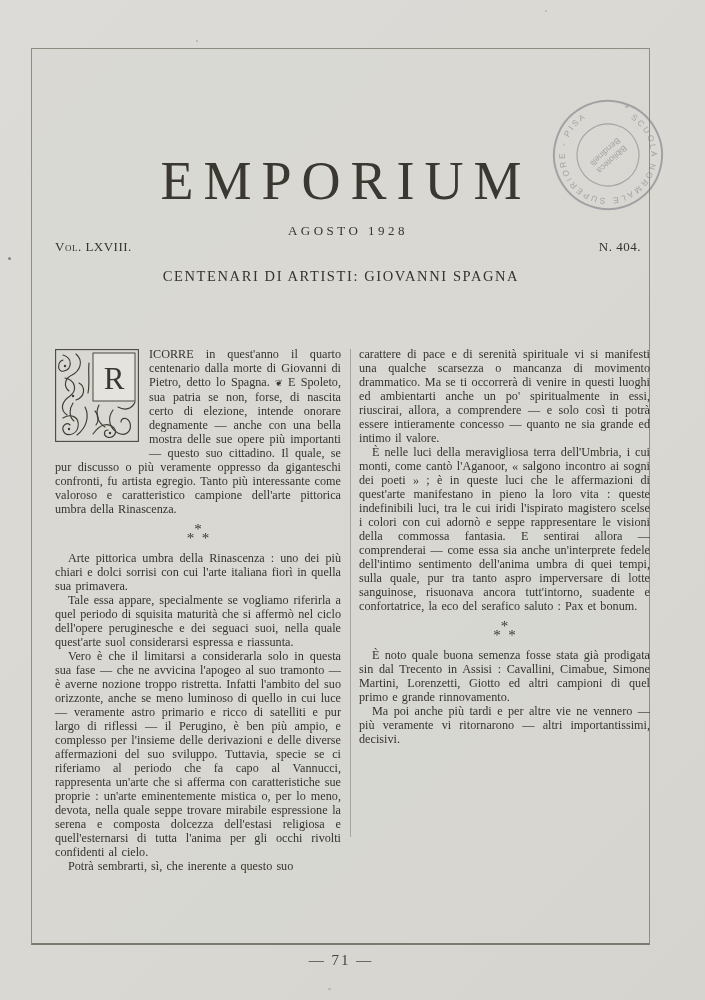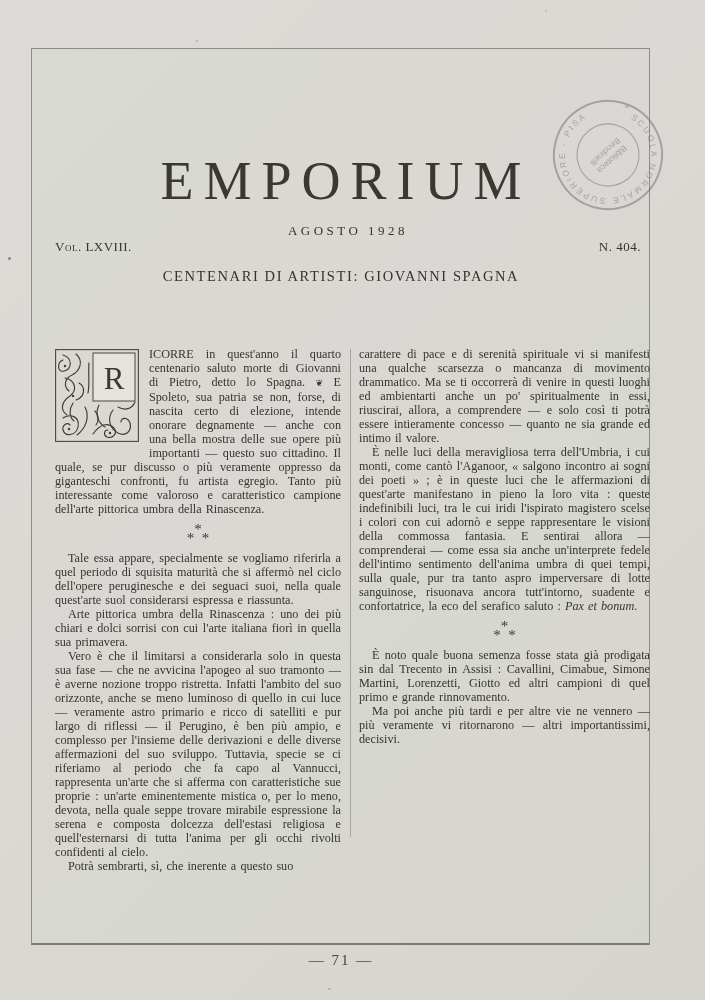--- a/index.html
+++ b/index.html
@@ -24,21 +24,21 @@
   .col-left{width:286px;}
   .col-divider{width:1px;background:#a7a59a;margin:2px 8px 36px 9px;}
   .col-right{flex:1;}
   .bodytext p{margin:0;font-size:12.2px;line-height:14px;text-align:justify;
               word-spacing:0.09em;}
   p.indent{text-indent:13px;}
   .asterism{text-align:center;font-size:15px;line-height:9px;margin:9px 0 8px 0;
             color:#3a3830;}
   .asterism .ast-b{white-space:pre;}
   .initial-float{float:left;width:84px;height:93px;margin:2px 10px 6px 0;}
-  .ital{font-style:italic;}
+  .ital{}
   .orn-glyph{font-family:"DejaVu Sans",sans-serif;font-size:9px;}
   .stamp{position:absolute;left:546px;top:93px;width:124px;height:124px;opacity:0.48;}
   .page-number{position:absolute;left:31px;top:952px;width:620px;text-align:center;
                font-size:15px;letter-spacing:2px;color:#45433b;}
   .speck{position:absolute;border-radius:50%;background:#8a887e;}
   .sp1{left:8px;top:257px;width:3px;height:3px;}
   .sp2{left:196px;top:40px;width:2px;height:2px;opacity:.5;}
   .sp3{left:328px;top:988px;width:3px;height:2px;opacity:.45;}
   .sp4{left:545px;top:10px;width:2px;height:2px;opacity:.4;}
 </style>
@@ -102,30 +102,30 @@
               <path d="M63,58 C70,62 77,60 80,53"></path>
               <path d="M44,56 C40,64 42,73 50,78"></path>
               <path d="M40,62 C44,66 44,72 41,76"></path>
             </g>
             <circle cx="10" cy="17" r="1.2" fill="#3e3c32"></circle>
             <circle cx="18" cy="47" r="1.2" fill="#3e3c32"></circle>
             <circle cx="14" cy="80" r="1.2" fill="#3e3c32"></circle>
             <circle cx="55" cy="84" r="1.2" fill="#3e3c32"></circle>
             <text x="59" y="40" text-anchor="middle" font-size="31" fill="#3a3830" font-family="Liberation Serif, serif">R</text>
           </svg>
-        </span><span>ICORRE in quest'anno il quarto centenario saluto morte di Giovanni di Pietro, detto lo Spagna.</span>
+        </span><span>ICORRE in quest'anno il quarto centenario dalla morte di Giovanni di Pietro, detto lo Spagna.</span>
         <span class="orn-glyph">❦</span>
         <span>E Spoleto, sua patria se non, forse, di nascita certo di elezione, intende onorare degnamente — anche con una bella mostra delle sue opere più importanti — questo suo cittadino. Il quale, se pur discusso o più veramente oppresso da giganteschi confronti, fu artista egregio. Tanto più interessante come valoroso e caratteristico campione dell'arte pittorica umbra della Rinascenza.</span>
       </p>
       <div class="asterism">
         <span>*</span><br>
         <span class="ast-b">*  *</span>
       </div>
+      <p class="indent">Arte pittorica umbra della Rinascenza : uno dei più chiari e dolci sorrisi con cui l'arte italiana fiorì in quella sua primavera.</p>
       <p class="indent">Tale essa appare, specialmente se vogliamo riferirla a quel periodo di squisita maturità che si affermò nel ciclo dell'opere peruginesche e dei seguaci suoi, nella quale quest'arte suol considerarsi espressa e riassunta.</p>
-      <p class="indent">Arte pittorica umbra della Rinascenza : uno dei più chiari e dolci sorrisi con cui l'arte italiana fiorì in quella sua primavera.</p>
       <p class="indent">Vero è che il limitarsi a considerarla solo in questa sua fase — che ne avvicina l'apogeo al suo tramonto — è averne nozione troppo ristretta. Infatti l'ambito del suo orizzonte, anche se meno luminoso di quello in cui luce — veramente astro primario e ricco di satelliti e pur largo di riflessi — il Perugino, è ben più ampio, e complesso per l'insieme delle derivazioni e delle diverse affermazioni del suo sviluppo. Tuttavia, specie se ci riferiamo al periodo che fa capo al Vannucci, rappresenta un'arte che si afferma con caratteristiche sue proprie : un'arte eminentemente mistica o, per lo meno, devota, nella quale seppe trovare mirabile espressione la serena e composta dolcezza dell'estasi religiosa e quell'esternarsi di tutta l'anima per gli occhi rivolti confidenti al cielo.</p>
       <p class="indent">Potrà sembrarti, sì, che inerente a questo suo</p>
     </div>
 
     <div class="col-divider"></div>
 
     <div class="col-right">
       <p>carattere di pace e di serenità spirituale vi si manifesti una qualche scarsezza o mancanza di movimento drammatico. Ma se ti occorrerà di venire in questi luoghi ed ambientarti anche un po' spiritualmente in essi, riuscirai, allora, a comprendere — e solo così ti potrà essere intieramente concesso — quanto ne sia grande ed intimo il valore.</p>
       <p class="indent"><span>È nelle luci della meravigliosa terra dell'Umbria, i cui monti, come cantò l'Aganoor, « salgono incontro ai sogni dei poeti » ; è in queste luci che le affermazioni di quest'arte manifestano in pieno la loro vita : queste indefinibili luci, tra le cui iridi l'ispirato magistero scelse i colori con cui adornò e seppe rappresentare le visioni della commossa fantasia. E sentirai allora — comprenderai — come essa sia anche un'interprete fedele dell'intimo sentimento dell'anima umbra di quei tempi, sulla quale, pur tra tanto aspro imperversare di lotte sanguinose, risuonava ancora tutt'intorno, suadente e confortatrice, la eco del serafico saluto : </span><span class="ital">Pax et bonum</span><span>.</span></p>
       <div class="asterism">

